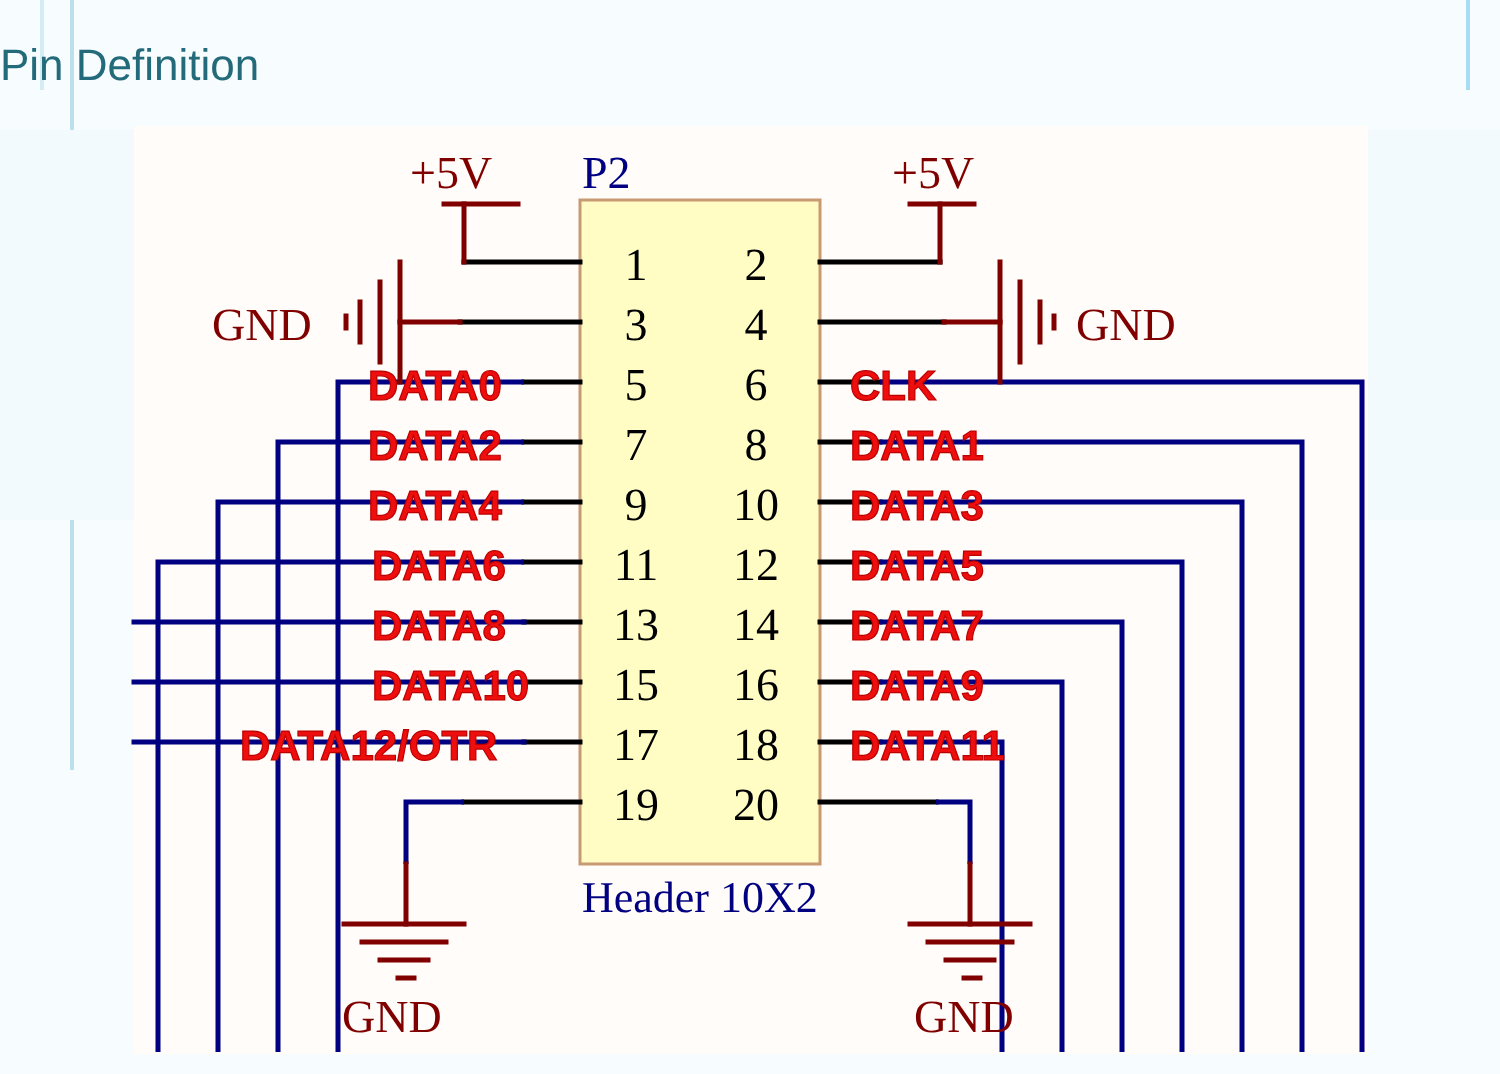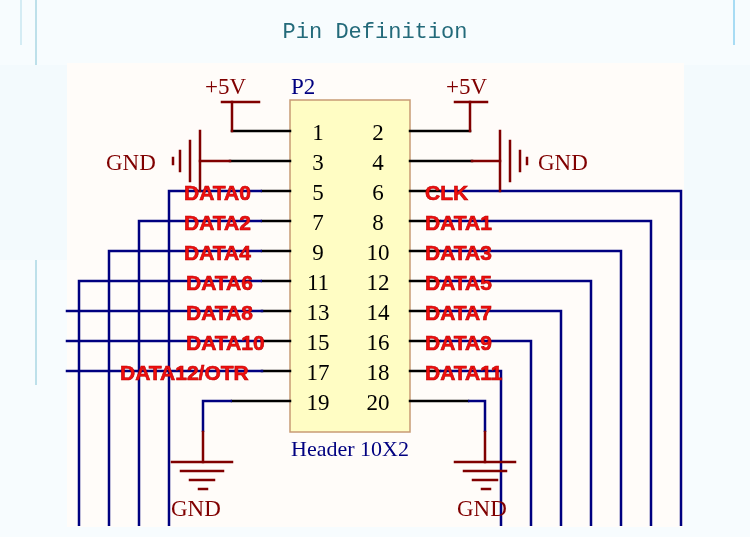--- a/index.html
+++ b/index.html
@@ -1,18 +1,18 @@
 <!DOCTYPE html>
 <html><head>
 <meta charset="utf-8">
 <style>
   html,body{margin:0;padding:0;}
   body{width:750px;height:537px;background:#f7fcfe;position:relative;overflow:hidden;font-family:"Liberation Sans",sans-serif;}
   .deco-line{position:absolute;top:0;width:2px;}
-  #title{position:absolute;left:0;width:750px;top:20px;text-align:center;font-size:22px;color:#236a7a;font-family:Liberation Mono, monospace;}
+  #title{position:absolute;left:0;width:750px;top:20px;font-size:22px;color:#236a7a;font-family:Liberation Sans, sans-serif;}
   #band{position:absolute;left:0;top:65px;width:750px;height:195px;background:#f3fafd;}
   #sch{position:absolute;left:0;top:0;}
   .serif{font-family:"Liberation Serif",serif;}
   .sig{font-family:"Liberation Sans",sans-serif;font-weight:bold;font-size:21px;fill:#ee0e0e;}
 </style>
 </head>
 <body>
 
 <div class="deco-line" style="left:35px;height:385px;background:#bde0ea;"></div>
 <div class="deco-line" style="left:20px;top:0;height:45px;width:2px;background:#d4ecf4;"></div>

